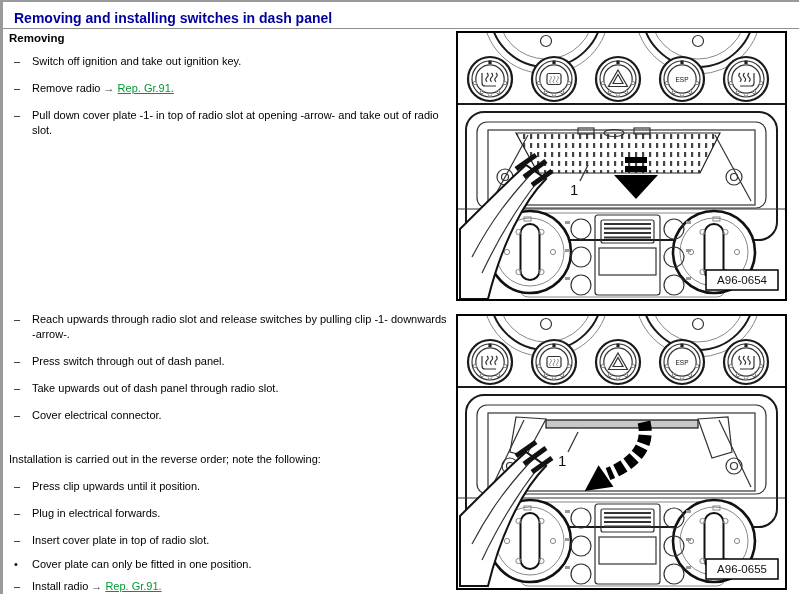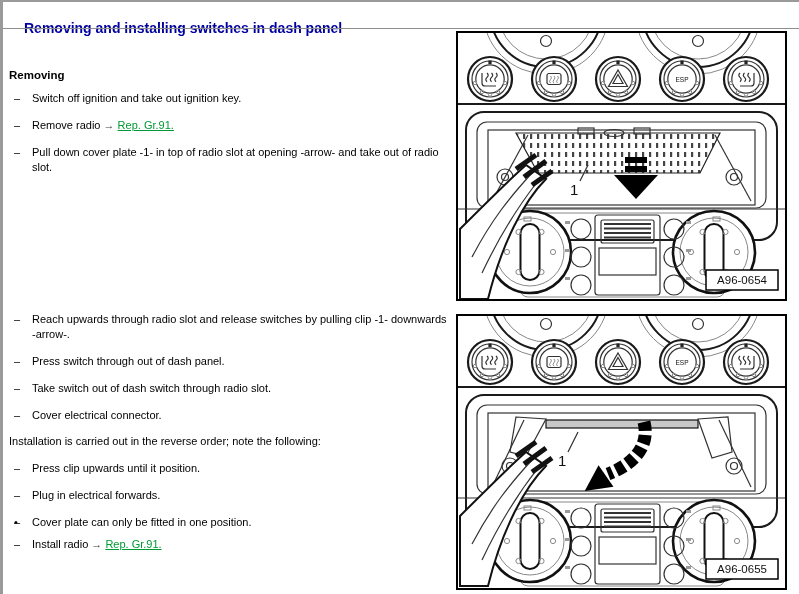--- a/index.html
+++ b/index.html
@@ -1,27 +1,27 @@
 <!DOCTYPE html>
 <html><head>
 <meta charset="utf-8">
 <style>
   html,body{margin:0;padding:0;background:#fff;}
   body{width:799px;height:594px;overflow:hidden;font-family:"Liberation Sans",sans-serif;}
   .page{position:relative;width:799px;height:594px;box-sizing:border-box;
         border-left:3px solid #9a9a9a;border-top:2px solid #9a9a9a;background:#fff;}
-  .title{position:absolute;left:7px;top:4px;margin:14px;font-size:14px;font-weight:bold;color:#0000A0;}
+  .title{position:absolute;left:7px;top:4px;margin:4px;font-size:14px;font-weight:bold;color:#0000A0;}
   .rule{position:absolute;left:0;right:0;top:26px;border-top:1px solid #8f8f8f;height:0;}
   .tcol{position:absolute;left:6px;top:0;width:442px;color:#000;font-size:11px;}
   .block{position:absolute;left:0;width:442px;}
-  #blk-removing{top:30px;margin-top:37px;}
+  #blk-removing{top:30px;}
   #blk-removing2{top:310px;}
   #blk-installing{top:432px;}
   h2{font-size:11.5px;font-weight:bold;margin:0 0 10px 0;color:#000;}
-  .intro{margin:0 0 12px 0;line-height:15px;}
+  .intro{margin:18px 0 12px 0;line-height:15px;}
   ul{list-style:none;margin:0;padding:0;}
   li{position:relative;padding-left:23px;margin:0 0 12px 0;line-height:15px;}
   li.m9{margin-bottom:9px;}
   li.m7{margin-bottom:7px;}
   .b{position:absolute;left:5px;top:0;}
   .arrow{color:#3c3c3c;}
   .link{color:#009933;cursor:pointer;text-decoration:underline;}
   .figure{position:absolute;left:453px;margin:0;background:#fff;border:2px solid #000;box-sizing:border-box;}
   #fig1{top:29px;width:331px;height:270px;}
   #fig2{top:312px;width:331px;height:276px;}
@@ -68,21 +68,21 @@
         <li>
           <span class="b">–</span>
           <span>Reach upwards through radio slot and release switches by pulling clip -1- downwards -arrow-.</span>
         </li>
         <li>
           <span class="b">–</span>
           <span>Press switch through out of dash panel.</span>
         </li>
         <li>
           <span class="b">–</span>
-          <span>Take switch out of dash switch through radio slot.</span>
+          <span>Take upwards out of dash panel through radio slot.</span>
         </li>
         <li>
           <span class="b">–</span>
           <span>Cover electrical connector.</span>
         </li>
       </ul>
     </div>
 
     <div class="block" id="blk-installing">
       <p class="intro">Installation is carried out in the reverse order; note the following:</p>
@@ -90,20 +90,21 @@
         <li>
           <span class="b">–</span>
           <span>Press clip upwards until it position.</span>
         </li>
         <li>
           <span class="b">–</span>
           <span>Plug in electrical forwards.</span>
         </li>
         <li class="m9">
           <span class="b">–</span>
+          <span>Insert cover plate in top of radio slot.</span>
         </li>
         <li class="m7">
           <span class="b">•</span>
           <span>Cover plate can only be fitted in one position.</span>
         </li>
         <li>
           <span class="b">–</span>
           <span>Install radio </span>
           <span class="arrow">→</span>
           <span class="link">Rep. Gr.91.</span>

